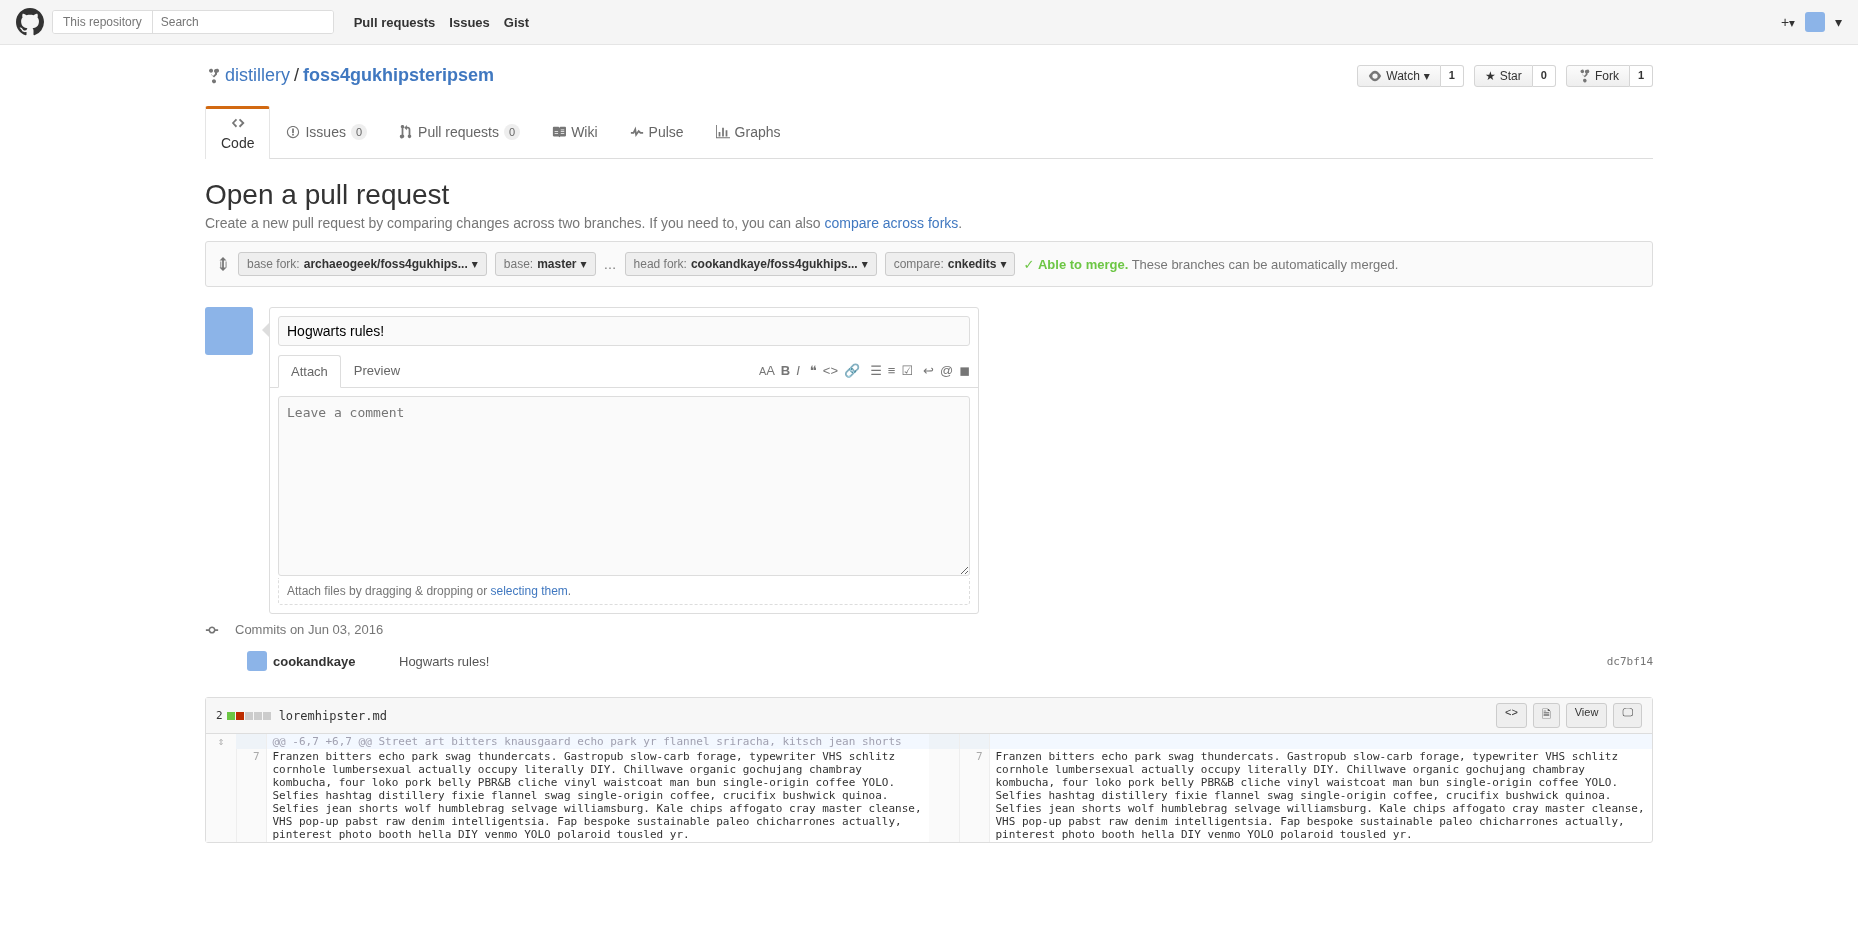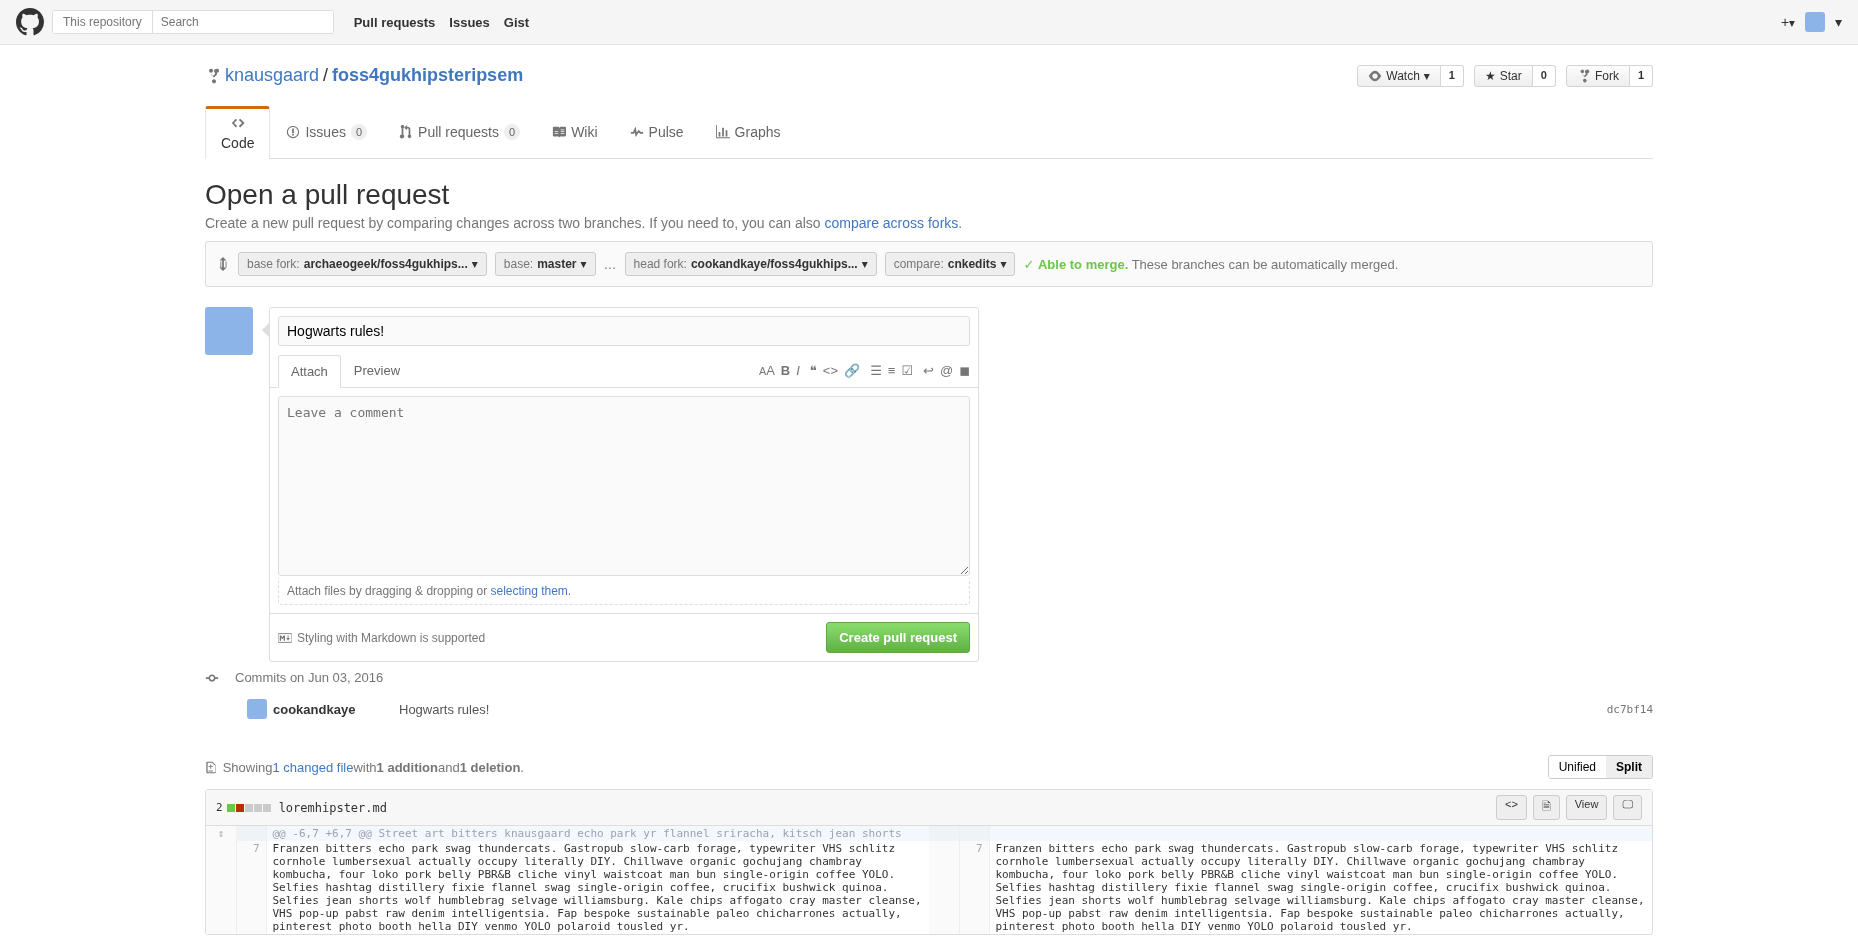--- a/index.html
+++ b/index.html
@@ -129,21 +129,21 @@
             </svg>
             <span>Fork</span>
           </span>
         <span class="social-count">1</span>
       </div>
     </div>
     <h1 class="repo-title">
       <svg class="repo-icon" viewBox="0 0 10 16">
           <path d="M8 1a1.993 1.993 0 00-1 3.72V6L5 8 3 6V4.72A2 2 0 102 1a2 2 0 001 3.72V6.5l3 3v1.78A2 2 0 107 15a2 2 0 00-1-3.72V9.5l3-3V4.72A2 2 0 108 1z"></path>
         </svg>
-      <a>knausgaard</a> /
+      <a>distillery</a> /
       <a style="font-weight:bold;">foss4gukhipsteripsem</a>
     </h1>
     <div class="reponav">
       <div class="reponav-item selected">
           <svg class="nav-ico" viewBox="0 0 14 16">
             <path d="M9.5 3L8 4.5 11.5 8 8 11.5 9.5 13l5-5-5-5zM4.5 3L0 8l4.5 5L6 11.5 2.5 8 6 4.5 4.5 3z"></path>
           </svg>
           <span>Code</span>
         </div>
       <div class="reponav-item">
@@ -225,30 +225,20 @@
               <span>↩</span>
               <span>@</span>
               <span>◼</span>
             </div>
         </div>
       </div>
       <div class="comment-body">
         <textarea class="comment-ta" placeholder="Leave a comment" style=""></textarea>
         <div class="drag-hint"><span>Attach files by dragging &amp; dropping or </span><a>selecting them</a>.</div>
       </div>
-      <div class="comment-footer">
-        <span class="md-hint">
-            <svg class="nav-ico" viewBox="0 0 16 10">
-              <rect x="0" y="0" width="16" height="10" rx="1" fill="none" stroke="#767676"></rect>
-              <path d="M2 8V2h1.5l1.5 2 1.5-2H8v6H6.5V4.5L5 6.5 3.5 4.5V8H2zm9-6v3h-1.5l2 3 2-3H12V2h-1z" fill="#767676"></path>
-            </svg>
-            <span>Styling with Markdown is supported</span>
-          </span>
-        <button class="btn-primary">Create pull request</button>
-      </div>
     </div>
   </div>
 
 
   <div class="commits-sec">
     <div class="commits-date">
         <svg class="nav-ico" viewBox="0 0 14 16">
           <path d="M10.86 7c-.45-1.72-2-3-3.86-3-1.86 0-3.41 1.28-3.86 3H0v2h3.14c.45 1.72 2 3 3.86 3 1.86 0 3.41-1.28 3.86-3H14V7h-3.14zM7 10.2c-1.22 0-2.2-.98-2.2-2.2 0-1.22.98-2.2 2.2-2.2 1.22 0 2.2.98 2.2 2.2 0 1.22-.98 2.2-2.2 2.2z"></path>
         </svg>
         <span>Commits on Jun 03, 2016</span>
@@ -256,30 +246,20 @@
     <div class="commit-row">
       <span class="commit-author">
           <span class="avatar-sm"></span>
           <span>cookandkaye</span>
         </span>
       <span class="commit-msg">Hogwarts rules!</span>
       <span class="commit-sha">dc7bf14</span>
     </div>
   </div>
 
-  <div class="diff-summary">
-    <svg class="nav-ico" viewBox="0 0 14 16">
-        <path d="M6 7h2v1H6v2H5V8H3V7h2V5h1v2zm-3 6h5v-1H3v1zM7.5 2l4 4v8c0 .55-.45 1-1 1h-9c-.55 0-1-.45-1-1V3c0-.55.45-1 1-1h6zM10 6L7 3H2v11h9V6h-1z"></path>
-      </svg>
-    &nbsp;<span>Showing </span><a>1 changed file</a><span> with </span><b>1 addition</b><span> and </span><b>1 deletion</b>.
-    <div class="view-toggle">
-      <button class="view-btn">Unified</button>
-      <button class="view-btn active">Split</button>
-    </div>
-  </div>
 
   <div class="file-box">
     <div class="file-header">
       <span class="diffstat">
           <span>2</span>
           <span class="diffblock">
             <span class="da"></span>
             <span class="dd"></span>
             <span class="dn"></span>
             <span class="dn"></span>

